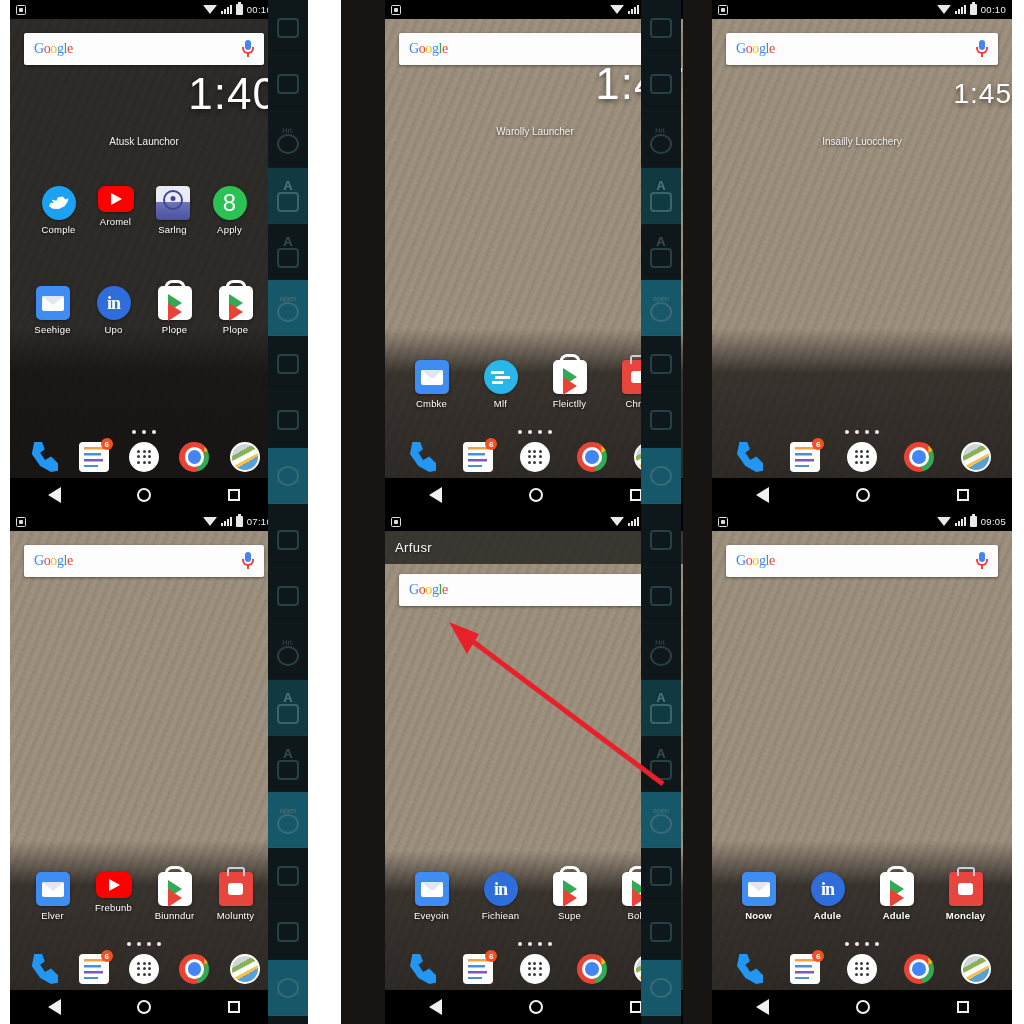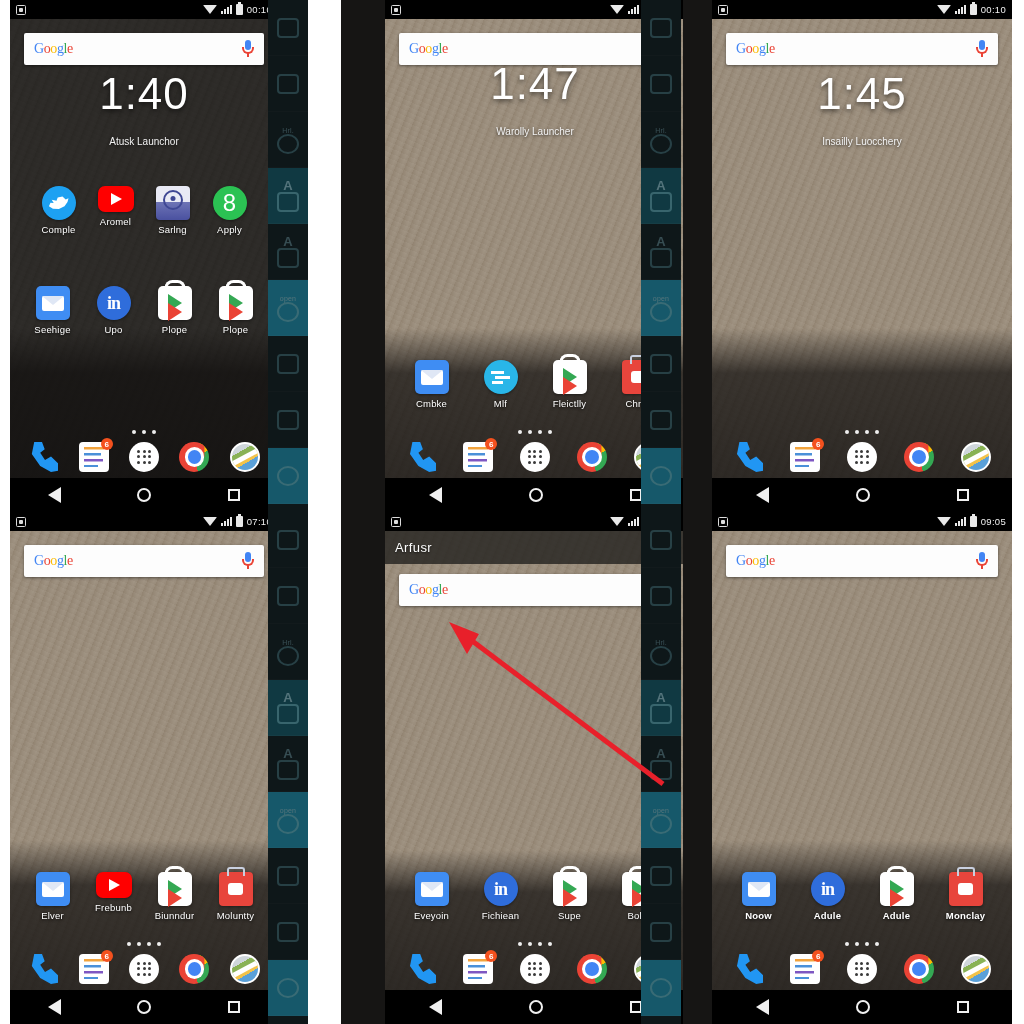--- a/index.html
+++ b/index.html
@@ -146,20 +146,21 @@
   .gmic .stem {
     position:absolute; left:5px; top:13px; width:2px; height:4px; background:#EA4335;
   }
 
   
   .clockwrap { position:absolute; left:0; right:0; text-align:center; z-index:4; }
   .clock {
     color:#fff; font-weight:300; letter-spacing:1px;
     text-shadow: 0 2px 5px rgba(0,0,0,.55);
     font-family:"Liberation Sans", sans-serif;
+    text-align:right;
   }
   .clocksub {
     color:#f2f2f2; font-size:10px; margin-top:19px;
     text-shadow: 0 1px 3px rgba(0,0,0,.65);
   }
 
   
   .approw { position:absolute; left:0; right:0; display:flex; z-index:4; }
   .app { flex:1; display:flex; flex-direction:column; align-items:center; }
   .appicon {
@@ -595,21 +596,21 @@
         </div>
         <div class="gbar" style="left: 14px; right: 14px; top: 33px;">
           <span class="glogo"><span class="b">G</span><span class="r">o</span><span class="y">o</span><span class="b">g</span><span class="g">l</span><span class="r">e</span></span>
           <span class="gmic">
             <span class="cap"></span>
             <span class="arc"></span>
             <span class="stem"></span>
           </span>
         </div>
         <div class="clockwrap" style="top: 71px;">
-          <div class="clock" style="font-size: 44px; line-height: 46px;">1:45</div>
+          <div class="clock" style="font-size: 28px; line-height: 46px;">1:45</div>
           <div class="clocksub">Insailly Luocchery</div>
         </div>
         <div class="pagedots" style="bottom: 78px;">
           <i></i>
           <i></i>
           <i></i>
           <i></i>
         </div>
         <div class="dock" style="bottom: 40px; padding: 0px 8px;">
           <div class="dockitem">

